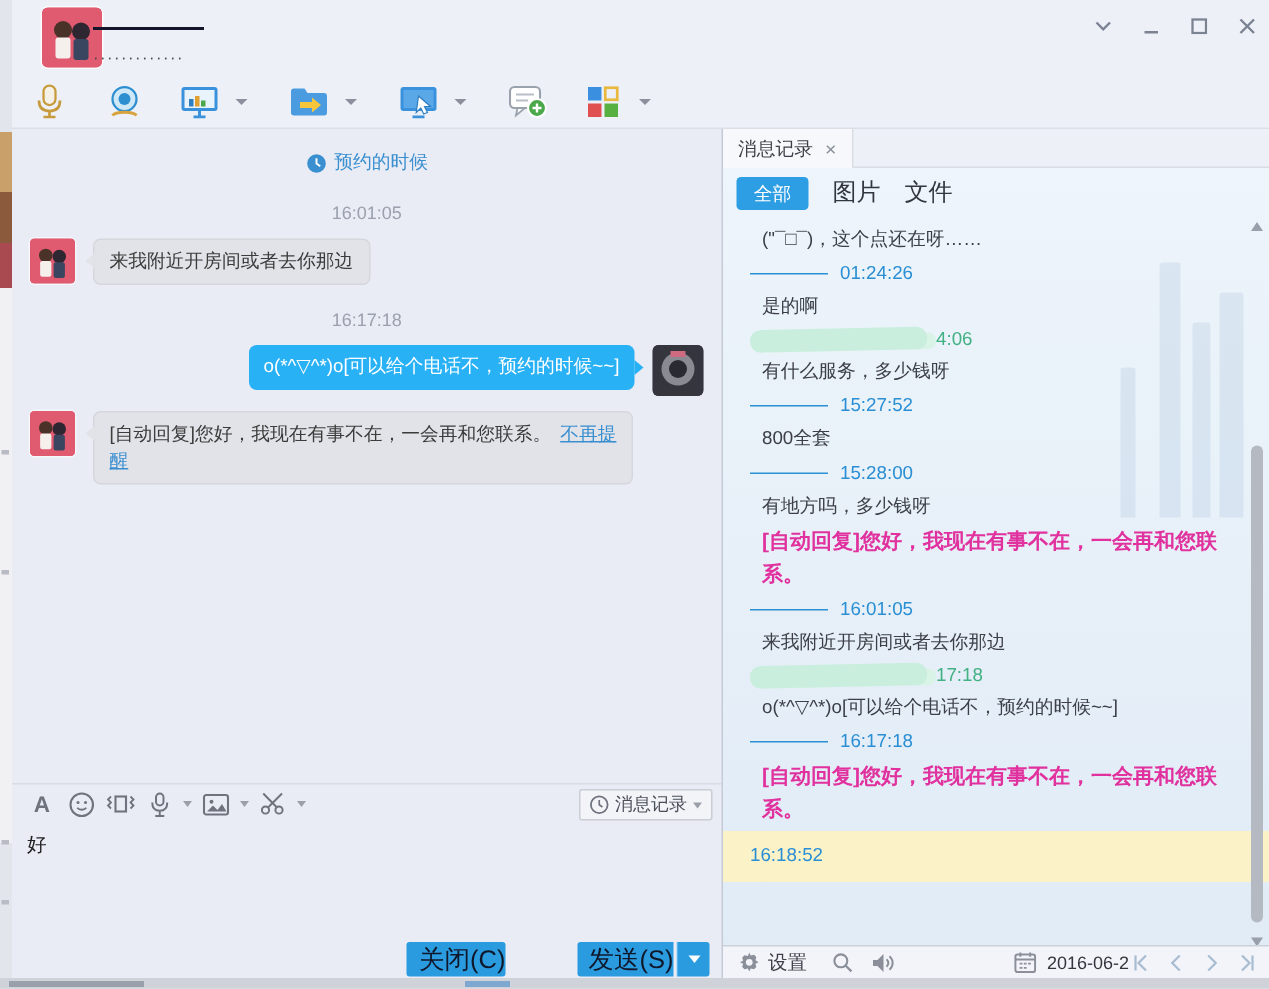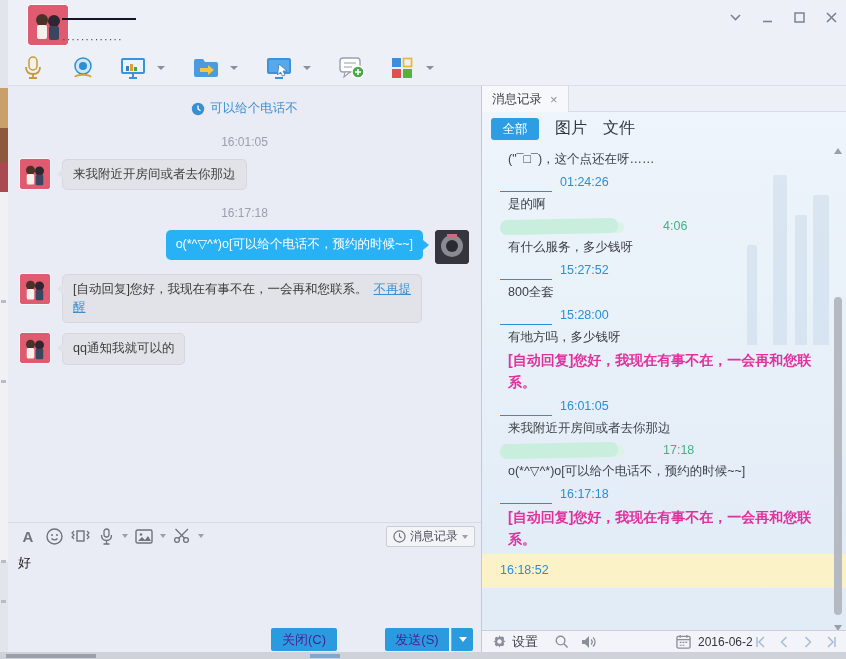--- a/index.html
+++ b/index.html
@@ -63,22 +63,22 @@
   #input-toolbar { position:absolute; left:0; top:436px; width:473px; height:27px; border-top:1px solid #d8dbe4;
     display:flex; align-items:center; padding-left:10px; gap:6px; }
   .iico { display:inline-flex; align-items:center; justify-content:center; width:20px; height:20px; color:#6e737e; }
   .mini-caret { width:0; height:0; border-left:3.5px solid transparent; border-right:3.5px solid transparent;
     border-top:4px solid #9a9fa9; }
   #history-btn { position:absolute; right:6px; top:3px; height:21px; display:flex; align-items:center; gap:4px;
     border:1px solid #c9cdd6; background:#f2f4f8; border-radius:2px; padding:0 6px; color:#4a4e58; cursor:pointer; }
   #input-area { position:absolute; left:0; top:463px; width:473px; height:79px; padding:5px 10px;
     font-size:13px; color:#222; }
   #btn-bar { position:absolute; left:0; top:542px; width:473px; height:24px; }
-  .blue-btn { position:absolute; height:23px; background:#2b9be0; color:#4c1d95; border:none; border-radius:2px;
-    font-size:13px; text-align:center; line-height:23px; cursor:pointer; font-family:inherit; }
+  .blue-btn { position:absolute; height:23px; background:#2b9be0; color:#0f172a; border:none; border-radius:2px;
+    font-size:17px; text-align:right; line-height:23px; cursor:pointer; font-family:inherit; }
   #close-btn { right:144px; width:66px; }
   #send-btn { right:32px; width:64px; border-radius:2px 0 0 2px; }
   #send-caret { position:absolute; right:8px; width:22px; height:23px; background:#2b9be0; border-radius:0 2px 2px 0;
     border-left:1px solid #5cb5ea; display:flex; align-items:center; justify-content:center; cursor:pointer; }
   #send-caret .c { width:0; height:0; border-left:4px solid transparent; border-right:4px solid transparent; border-top:5px solid #fff; }
 
   
   #records { position:absolute; left:473px; top:86px; width:365px; height:566px;
     background:linear-gradient(180deg,#eef5fb 0%,#e6eff8 60%,#e0ebf6 100%); border-left:1px solid #c4c9d6; }
   #rec-header { position:absolute; left:0; top:0; width:365px; height:26px; background:#edf0f6; border-bottom:1px solid #d8dce5; }
@@ -86,24 +86,24 @@
     background:#f6f8fb; border-right:1px solid #d8dce5; color:#3c3f47; font-size:12.5px; }
   #rec-tab .x { color:#8a909c; font-size:13px; cursor:pointer; }
   #rec-filters { position:absolute; left:0; top:26px; width:365px; height:33px; display:flex; align-items:center; padding-left:9px; }
   .pill { width:48px; height:22px; border-radius:3px; background:#2e9ee4; color:#fff; text-align:center; line-height:22px;
     font-size:12.5px; cursor:pointer; }
   .flt { margin-left:16px; color:#33363e; font-size:16px; cursor:pointer;font-family:Liberation Mono, monospace; }
 
   #rec-list { position:absolute; left:0; top:59px; width:365px; height:489px; overflow:hidden; padding:3px 20px 0 26px;
     font-size:12.5px; line-height:20px; color:#3c3f47; }
   .rec-msg { margin-top:1px; white-space:nowrap; }
-  .rec-div { display:flex; align-items:flex-end; margin:3px 0 2px -8px; }
+  .rec-div { display:flex; align-items:center; margin:3px 0 2px -8px; }
   .rec-div .ln { width:52px; height:1px; background:#2a8fd4; margin-right:8px; }
   .rec-div .tm { color:#2a8fd4; }
-  .rec-red { display:flex; align-items:center; margin:2px 0 1px -8px;gap:39px; }
+  .rec-red { display:flex; align-items:center; margin:2px 0 1px -8px; }
   .rec-red .blob { width:118px; height:15px; background:#c9eedd; border-radius:7px; transform:rotate(-1.2deg); margin-right:6px;
     box-shadow:8px 2px 0 -2px #d9f3e7; }
   .rec-red .tm { color:#43b184; }
   .rec-auto { color:#e0319e; font-weight:bold; font-size:14px; line-height:22px; margin:2px 0; white-space:normal; }
   .hl-block { margin:4px -20px 0 -26px; padding:3px 20px 6px 26px; background:#fcf2c8; }
   .watermark { position:absolute; border-radius:2px 2px 0 0; background:rgba(175,198,222,.30); }
 
   
   #rec-scroll { position:absolute; right:1px; top:59px; width:14px; height:489px; }
   #rec-scroll .thumb { position:absolute; left:3px; top:152px; width:8px; height:318px; background:#b4b9c2; border-radius:5px; }
@@ -249,21 +249,21 @@
     </div>
 
     <div id="chat">
       <div id="chat-msgs">
         <div class="center-row">
           <span class="load-more">
             <svg width="14" height="14" viewBox="0 0 14 14">
                 <circle cx="7" cy="7" r="6.2" fill="#3a8fd0"></circle>
                 <path d="M7 3.5V7l2.5 1.8" stroke="#fff" stroke-width="1.3" fill="none"></path>
               </svg>
-            <span>可以给个电话不</span>
+            <span>预约的时候</span>
           </span>
         </div>
         <div class="center-row chat-time">16:01:05</div>
         <div class="msg-row">
           <div class="avatar-sm">
             <svg width="30" height="30" viewBox="0 0 40 40">
                 <rect width="40" height="40" fill="#e05a70"></rect>
                 <circle cx="14" cy="15" r="6" fill="#4a3228"></circle>
                 <rect x="9" y="20" width="10" height="14" rx="2" fill="#f5f0ec"></rect>
                 <circle cx="26" cy="16" r="6" fill="#2e2630"></circle>
@@ -289,32 +289,20 @@
             <svg width="30" height="30" viewBox="0 0 40 40">
                 <rect width="40" height="40" fill="#e05a70"></rect>
                 <circle cx="14" cy="15" r="6" fill="#4a3228"></circle>
                 <rect x="9" y="20" width="10" height="14" rx="2" fill="#f5f0ec"></rect>
                 <circle cx="26" cy="16" r="6" fill="#2e2630"></circle>
                 <rect x="21" y="21" width="10" height="14" rx="2" fill="#3a4560"></rect>
               </svg>
           </div>
           <div class="bubble-in"><span>[自动回复]您好，我现在有事不在，一会再和您联系。</span><span class="in-link">不再提醒</span></div>
         </div>
-        <div class="msg-row">
-          <div class="avatar-sm">
-            <svg width="30" height="30" viewBox="0 0 40 40">
-                <rect width="40" height="40" fill="#e05a70"></rect>
-                <circle cx="14" cy="15" r="6" fill="#4a3228"></circle>
-                <rect x="9" y="20" width="10" height="14" rx="2" fill="#f5f0ec"></rect>
-                <circle cx="26" cy="16" r="6" fill="#2e2630"></circle>
-                <rect x="21" y="21" width="10" height="14" rx="2" fill="#3a4560"></rect>
-              </svg>
-          </div>
-          <div class="bubble-in">qq通知我就可以的</div>
-        </div>
       </div>
 
       <div id="input-toolbar">
         <span class="iico">
             <span style="font-size:15px;font-weight:bold;color:#6e737e">A</span>
           </span>
         <span class="iico">
           <svg width="17" height="17" viewBox="0 0 17 17">
               <circle cx="8.5" cy="8.5" r="7.5" fill="none" stroke="#6e737e" stroke-width="1.4"></circle>
               <circle cx="6" cy="7" r="1" fill="#6e737e"></circle>

